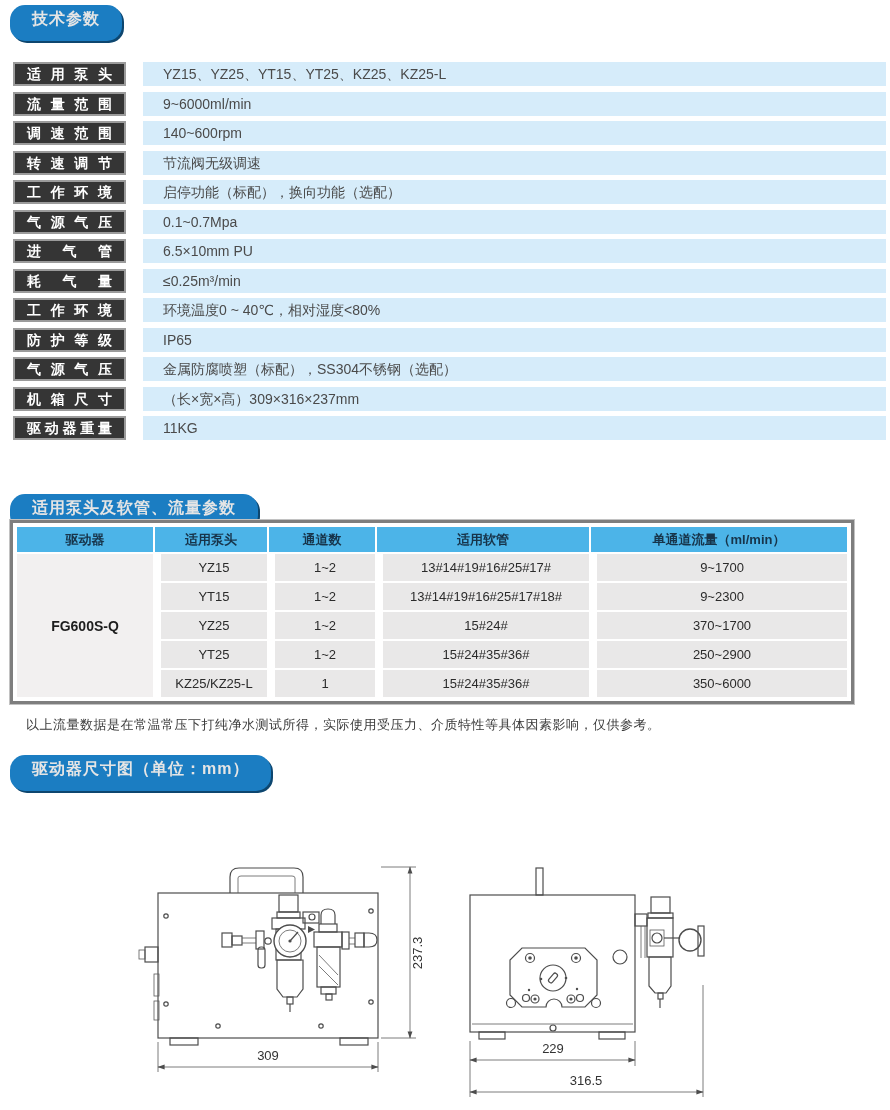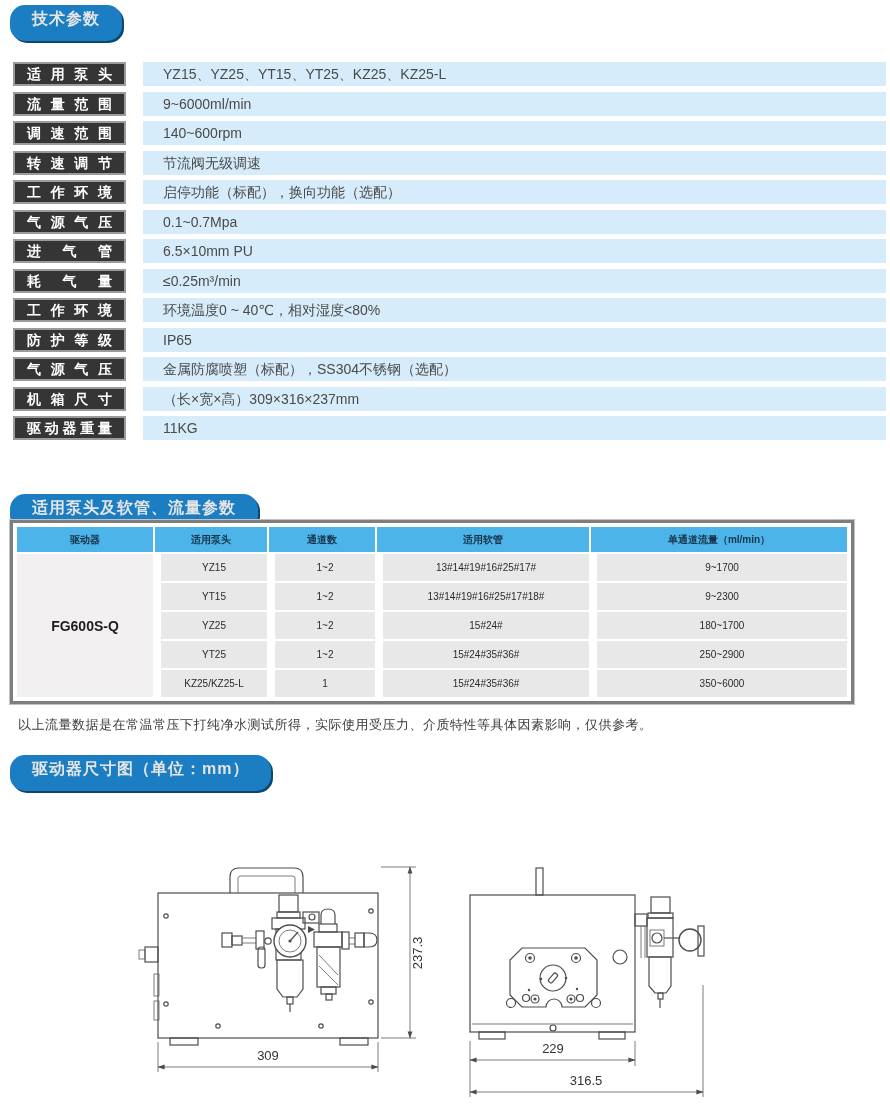--- a/index.html
+++ b/index.html
@@ -31,27 +31,27 @@
     flex:1;background:#d6ecfa;color:#4a4a4a;font-size:14px;
     line-height:24px;padding-left:20px;white-space:nowrap;overflow:hidden;
   }
 
   
   .pump-table{
     position:absolute;left:10px;top:520px;width:830px;
     border:3px solid #7e7e7e;outline:1px solid #c2c2c2;background:#fff;padding:4px;
   }
   .pt-grid{display:grid;grid-template-columns:136px 112px 106px 212px 1fr;gap:2px;background:#fff;}
-  .pt-cell{display:flex;align-items:center;justify-content:center;font-size:10px;color:#2b2b2b;}
+  .pt-cell{display:flex;align-items:center;justify-content:center;font-size:13px;color:#2b2b2b;}
   .pt-head{background:#4cb4e8;height:25px;font-weight:bold;color:#17344a;}
   .pt-body{background:#e9e8e8;height:27px;margin-left:6px;}
   .pt-driver{grid-column:1;grid-row:2/7;background:#f2f0f0;font-weight:bold;font-size:14px;color:#1d1d1d;height:auto;}
 
   
-  .note{position:absolute;left:18px;top:716px;font-size:13px;color:#3a3a3a;letter-spacing:0.5px;}
+  .note{position:absolute;left:26px;top:716px;font-size:13px;color:#3a3a3a;letter-spacing:0.5px;}
 
   
   .drawings{position:absolute;left:0;top:0;width:720px;height:1110px;}
   .drawings svg{display:block;}
   .ln{fill:none;stroke:#4d4d4d;stroke-width:1.2;}
   .lnthin{fill:none;stroke:#5a5a5a;stroke-width:0.8;}
   .fillc{fill:#4d4d4d;stroke:none;}
   .dimtxt{font-family:"Liberation Sans","DejaVu Sans",sans-serif;font-size:13px;fill:#333;}
 </style>
 </head>
@@ -134,21 +134,21 @@
       <div class="pt-cell pt-body">9~1700</div>
 
       <div class="pt-cell pt-body">YT15</div>
       <div class="pt-cell pt-body">1~2</div>
       <div class="pt-cell pt-body">13#14#19#16#25#17#18#</div>
       <div class="pt-cell pt-body">9~2300</div>
 
       <div class="pt-cell pt-body">YZ25</div>
       <div class="pt-cell pt-body">1~2</div>
       <div class="pt-cell pt-body">15#24#</div>
-      <div class="pt-cell pt-body">180~1700</div>
+      <div class="pt-cell pt-body">370~1700</div>
 
       <div class="pt-cell pt-body">YT25</div>
       <div class="pt-cell pt-body">1~2</div>
       <div class="pt-cell pt-body">15#24#35#36#</div>
       <div class="pt-cell pt-body">250~2900</div>
 
       <div class="pt-cell pt-body">KZ25/KZ25-L</div>
       <div class="pt-cell pt-body">1</div>
       <div class="pt-cell pt-body">15#24#35#36#</div>
       <div class="pt-cell pt-body">350~6000</div>

